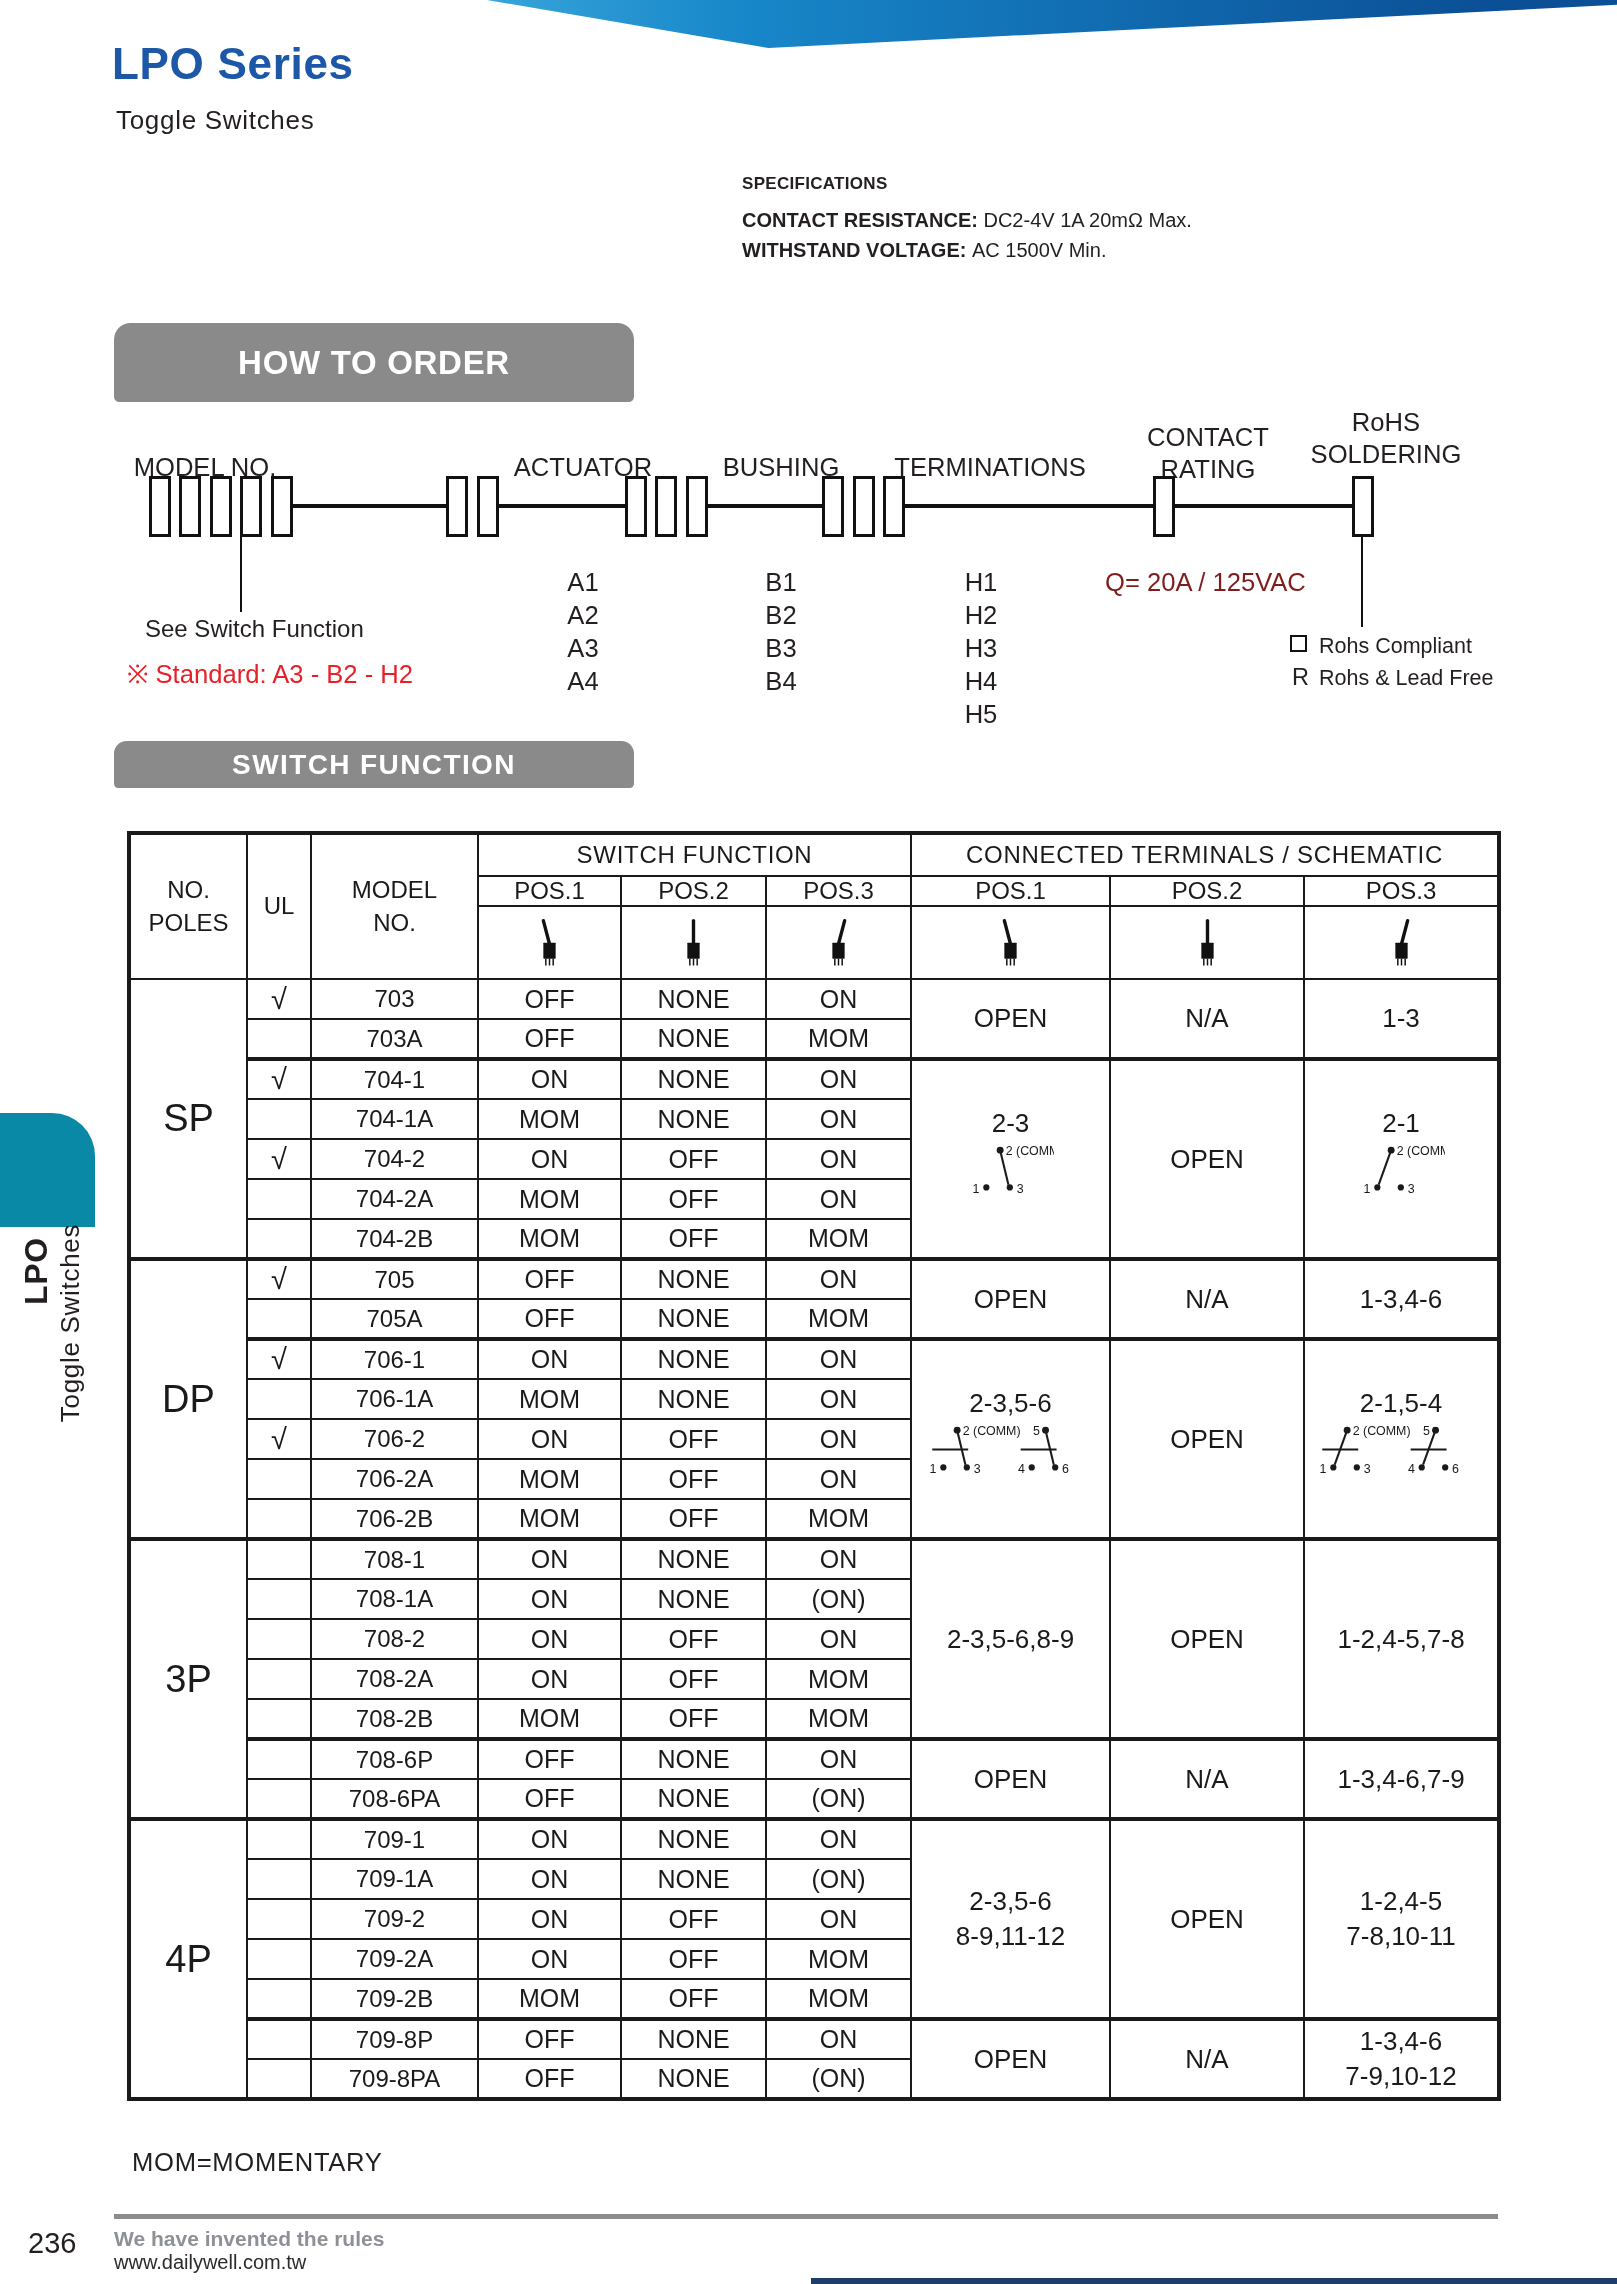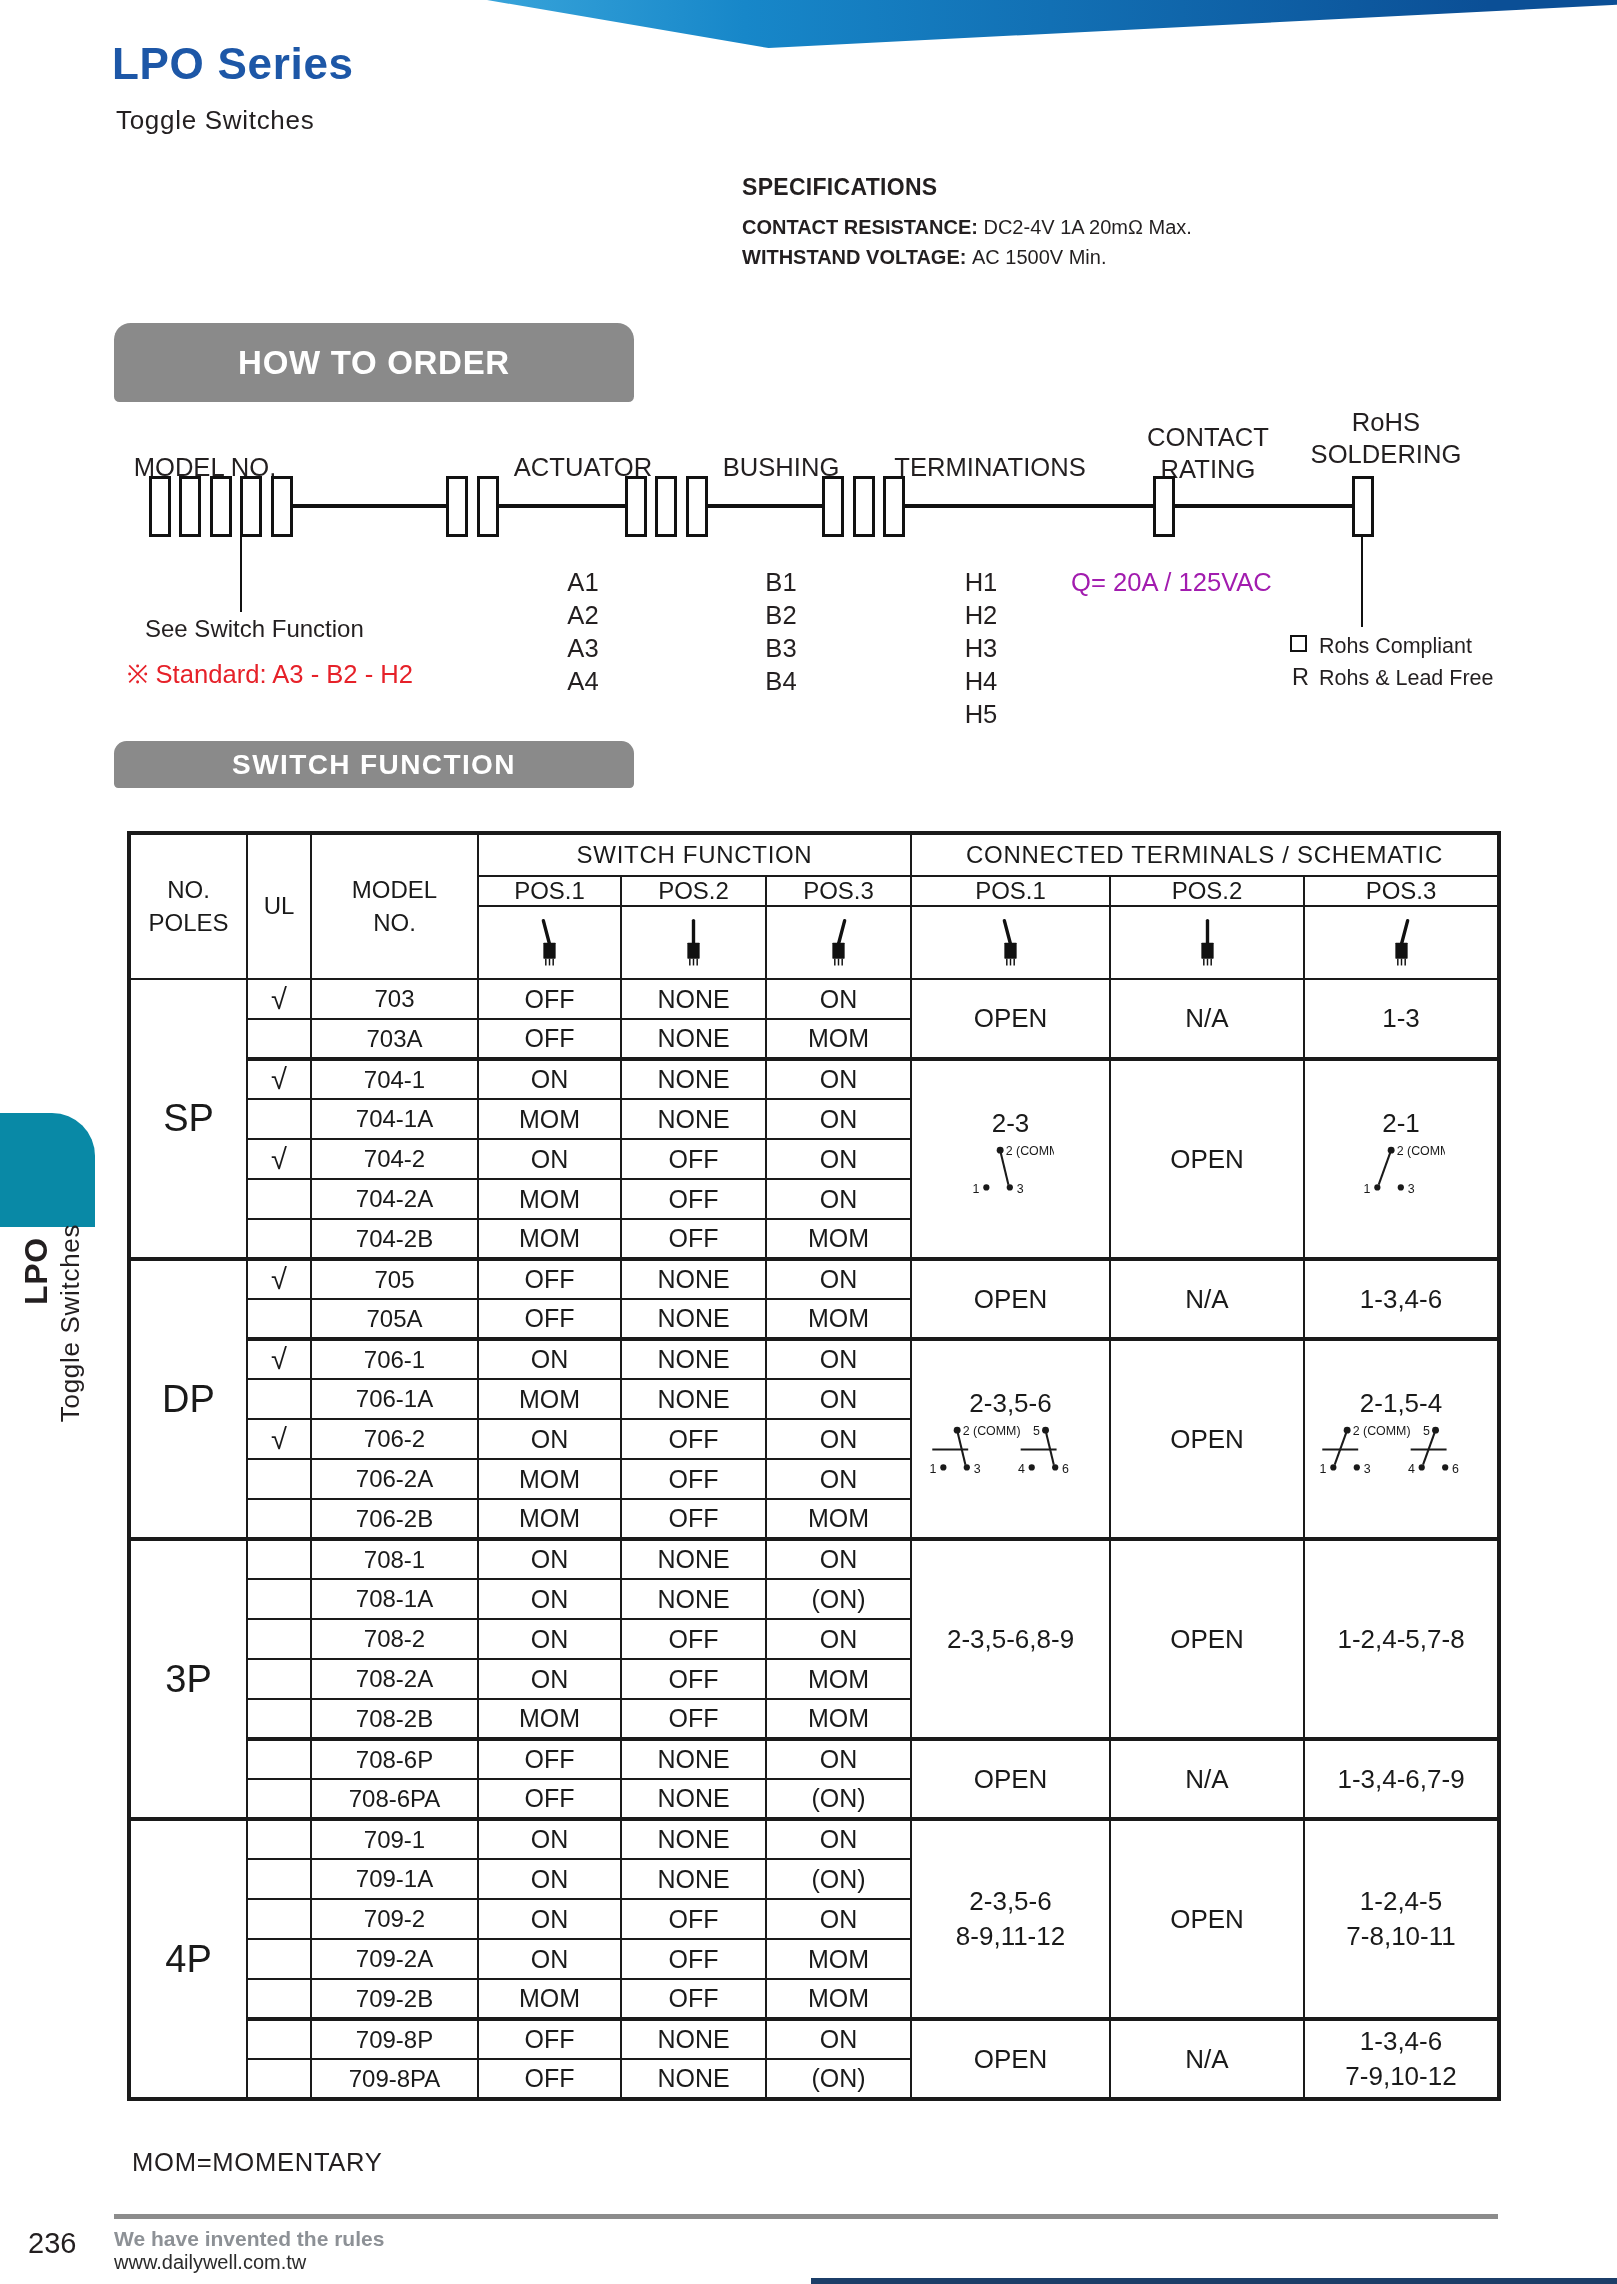--- a/index.html
+++ b/index.html
@@ -11,41 +11,41 @@
   .top-banner { position:absolute; left:0; top:0; width:1618px; height:48px;
     background: linear-gradient(to right, #3aa6db 29%, #1787c9 46%, #0b4f96 92%);
     clip-path: polygon(30.1% 0, 100% 0, 100% 10%, 47.5% 100%); }
 
   
   .title { position:absolute; left:112px; top:39px; font-size:44px; font-weight:bold; color:#1d57a7; letter-spacing:0.7px; }
   .subtitle { position:absolute; left:116px; top:105px; font-size:26px; color:#231f20; letter-spacing:0.7px; }
 
   
   .specs { position:absolute; left:742px; top:174px; width:831px; }
-  .specs h2 { font-size:23px; font-weight:bold; color:#231f20; margin-bottom:11px; letter-spacing:0.3px; }
+  .specs h2 { font-size:17px; font-weight:bold; color:#231f20; margin-bottom:11px; letter-spacing:0.3px; }
   .spec-line { font-size:20px; line-height:30px; color:#231f20; }
   .spec-line b { font-weight:bold; }
 
   
   .band { position:absolute; left:114px; width:520px; background:#8a8a8a; color:#ffffff;
     display:flex; align-items:center; justify-content:center; font-weight:bold; }
   .band-order { top:323px; height:79px; font-size:33px; border-radius:16.6px 16.6px 5.5px 5.5px; letter-spacing:0.7px; }
   .band-switch { top:741px; height:47px; font-size:28px; border-radius:12.5px 12.5px 4.2px 4.2px; letter-spacing:1.4px; }
 
   
   .od-label { position:absolute; transform:translateX(-50%); font-size:25.6px; color:#231f20;
     white-space:pre-line; text-align:center; line-height:32px; }
   .od-box { position:absolute; top:476px; width:22px; height:61px; border:3.5px solid #111; background:#fff; }
   .od-seg { position:absolute; top:504px; height:4.2px; background:#111; }
   .od-vline { position:absolute; width:2.1px; background:#111; }
   .od-note { position:absolute; left:145px; top:615px; font-size:24px; color:#231f20; }
   .od-std { position:absolute; left:127px; top:656px; font-size:25.6px; color:#e62129; }
   .od-col { position:absolute; top:566px; transform:translateX(-50%); text-align:center;
     font-size:25.6px; line-height:33px; color:#231f20; }
-  .od-q { position:absolute; left:1071px; top:568px; font-size:25.6px; color:#a21caf; }
+  .od-q { position:absolute; left:1105px; top:568px; font-size:25.6px; color:#7f1d1d; }
   .legend-square { position:absolute; left:1290px; top:635px; width:17.3px; height:17.3px; border:2.1px solid #111; background:#fff; }
   .legend-code-r { position:absolute; left:1292px; top:664px; font-size:23.5px; color:#231f20; }
   .legend-label { position:absolute; left:1319px; font-size:21.5px; color:#231f20; }
 
   
   table.sf { position:absolute; left:127px; top:831px; border-collapse:collapse; table-layout:fixed;
     width:1369px; border:4.8px solid #1a1a1a; background:#fff; }
   table.sf th, table.sf td { border:2.8px solid #1a1a1a; text-align:center; vertical-align:middle; color:#1a1a1a; padding:0; }
   table.sf thead tr.h1 { height:43px; } table.sf thead tr.h2 { height:28px; } table.sf thead tr.h3 { height:73px; }
   table.sf tbody tr { height:40px; }

